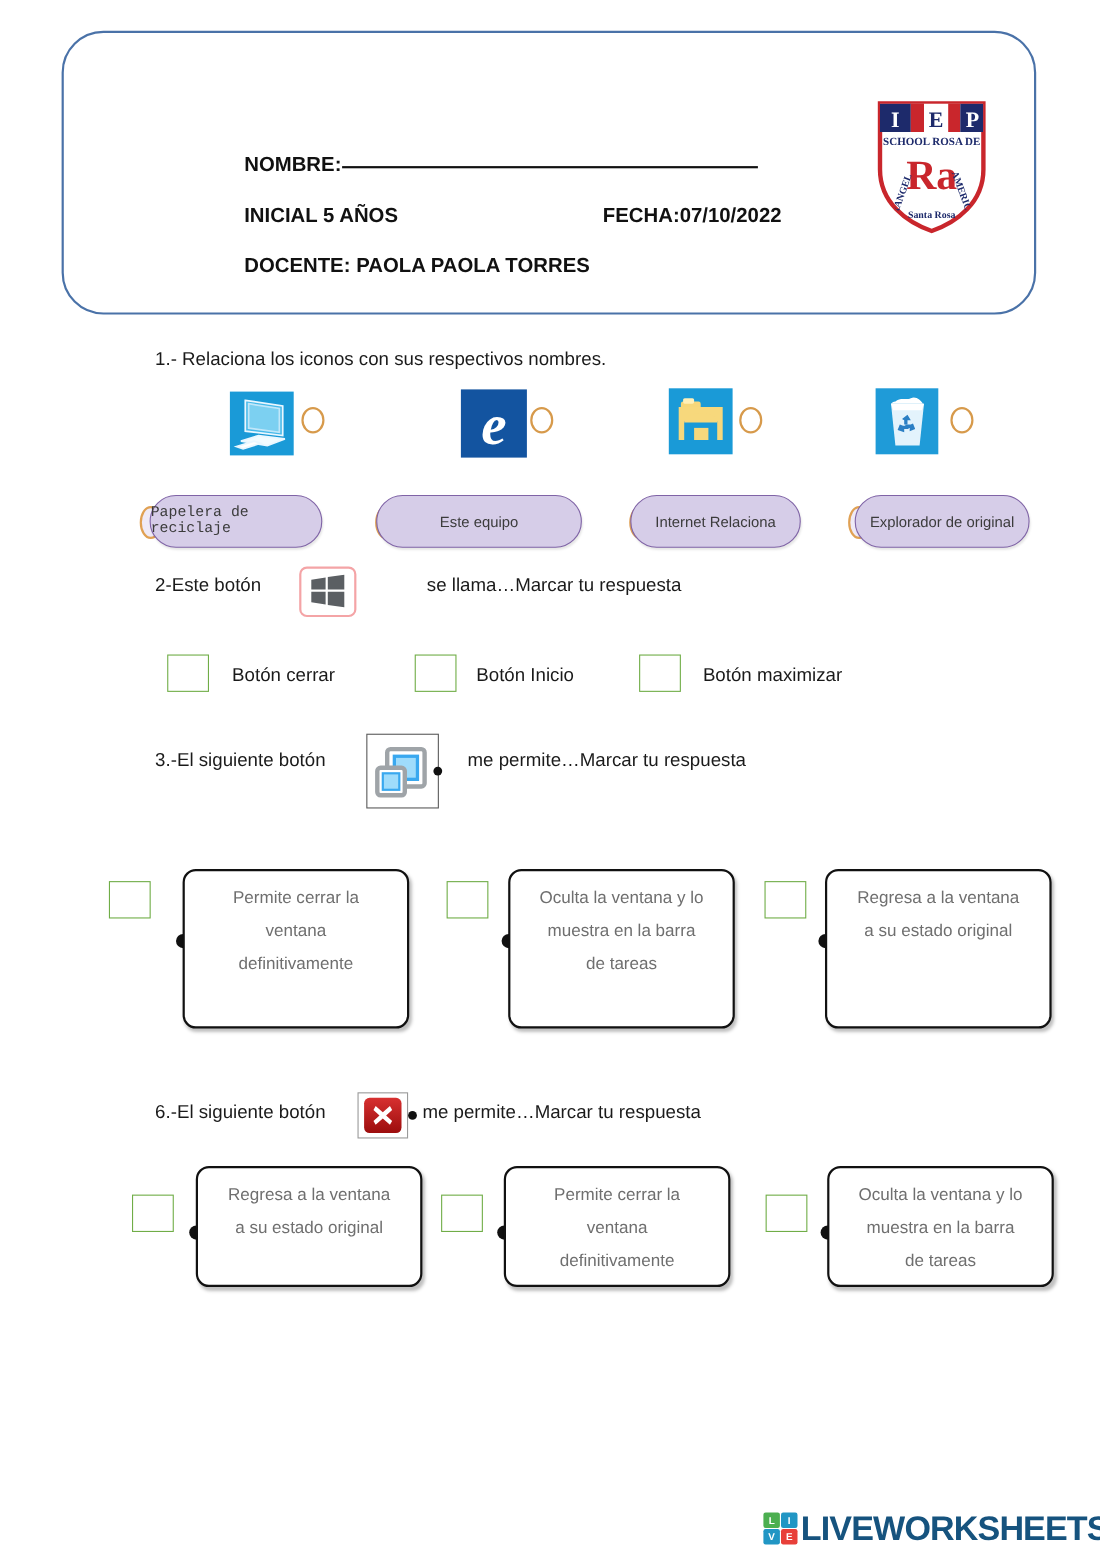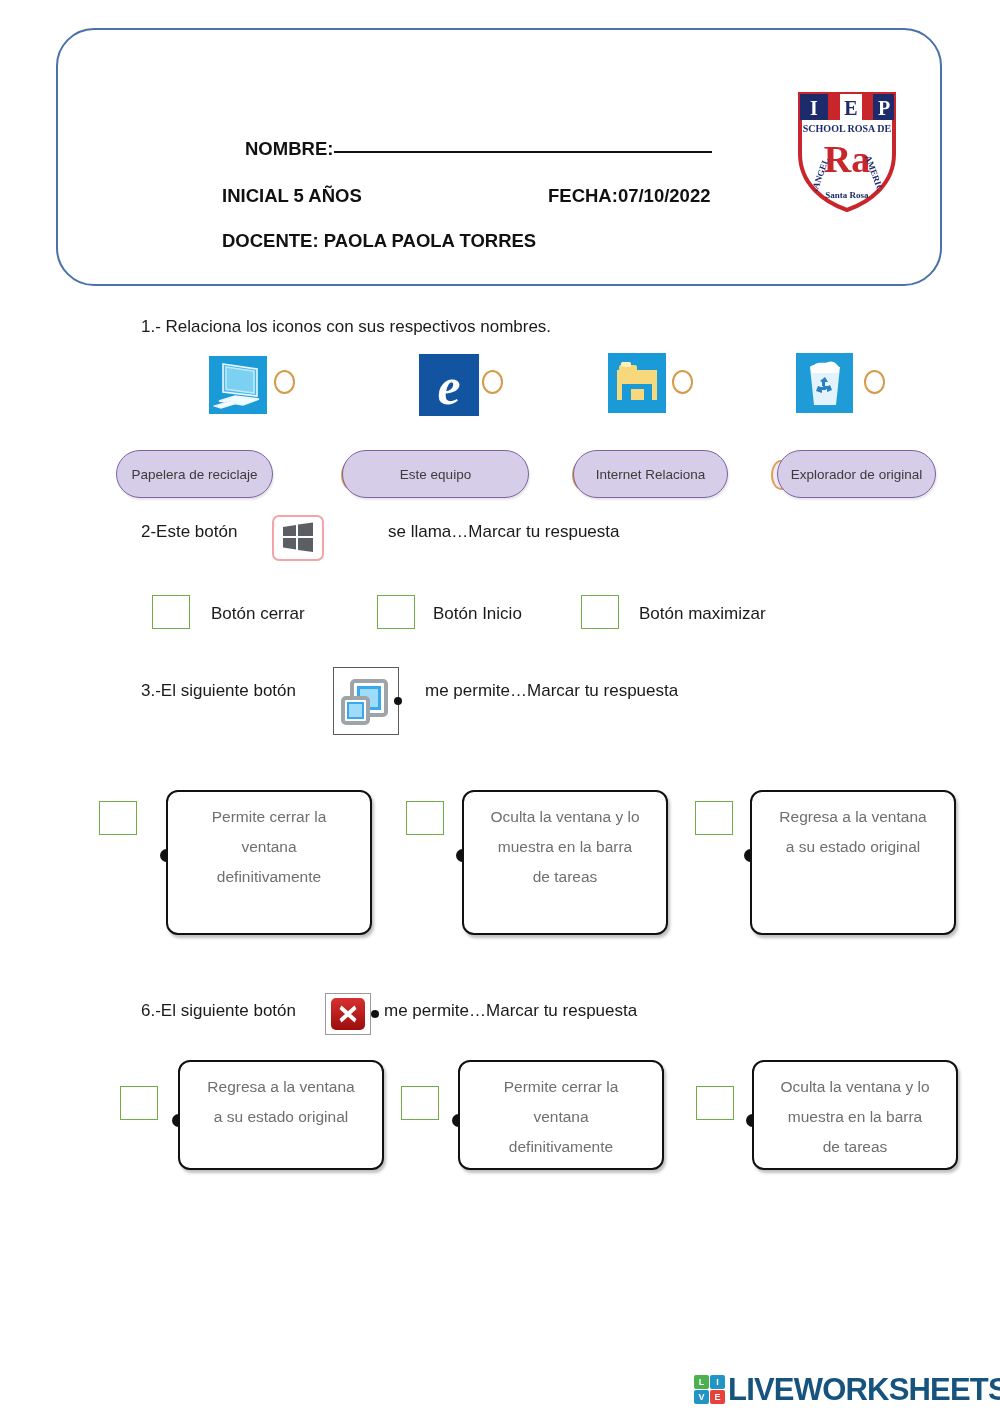--- a/index.html
+++ b/index.html
@@ -29,21 +29,21 @@
     color:#3c74be;
     letter-spacing:.2px;
     white-space:nowrap;
   }
   .hdr-line{
     position:absolute;
     font-size:18.5px; font-weight:bold;
     color:#111;
     white-space:nowrap;
   }
-  .hdr-nombre{ left:164px; top:108px;margin-left:23px; }
+  .hdr-nombre{ left:164px; top:108px; }
   .nombre-rule{
     display:inline-block;
     width:378px;
     border-bottom:2px solid #111;
     vertical-align:2px;
     margin-left:1px;
   }
   .hdr-grade{ left:164px; top:155px; }
   .hdr-date { left:490px; top:155px; }
   .hdr-teacher{ left:164px; top:200px; }
@@ -101,21 +101,21 @@
     height:48px;
     background:#d6cde8;
     border:1.6px solid #7f63a6;
     border-radius:26px;
     display:flex; align-items:center; justify-content:center;
     box-sizing:border-box;
     font-size:13.5px;
     color:#3b3b3b;
     box-shadow:1px 2px 2px rgba(0,0,0,.10);
   }
-  .pill-1{ left:116px; top:450px; width:157px; }
+  .pill-1{ left:136px; top:450px; width:157px;font-family:Liberation Mono, monospace; }
   .pill-2{ left:342px; top:450px; width:187px; }
   .pill-3{ left:573px; top:450px; width:155px; }
   .pill-4{ left:777px; top:450px; width:159px; }
   .pill-ring{
     position:absolute;
     width:16px; height:26px;
     border:2px solid #e0a154;
     border-radius:50%;
     background:#efeaf7;
   }

